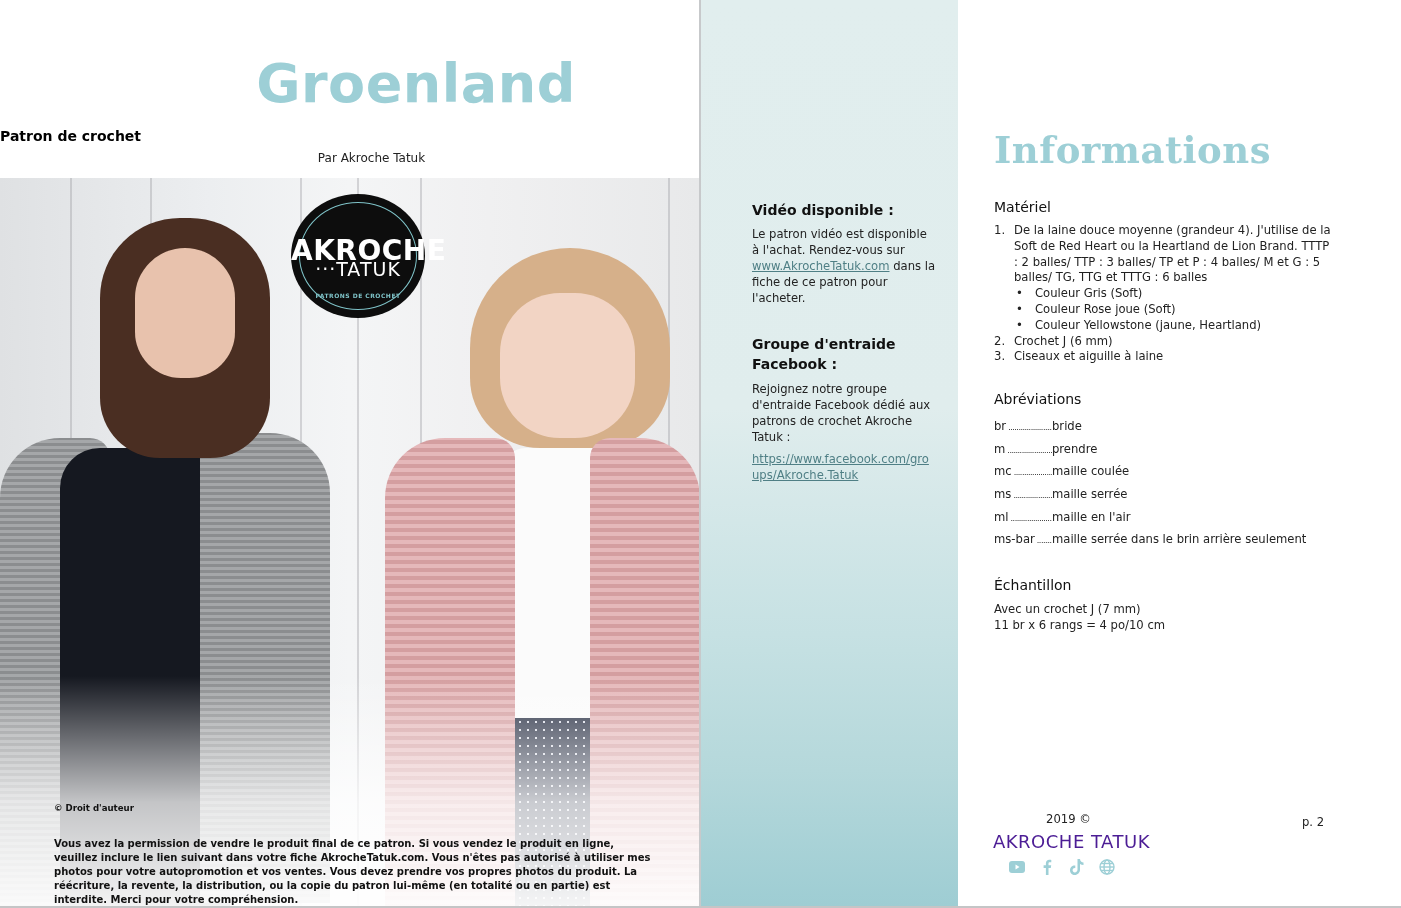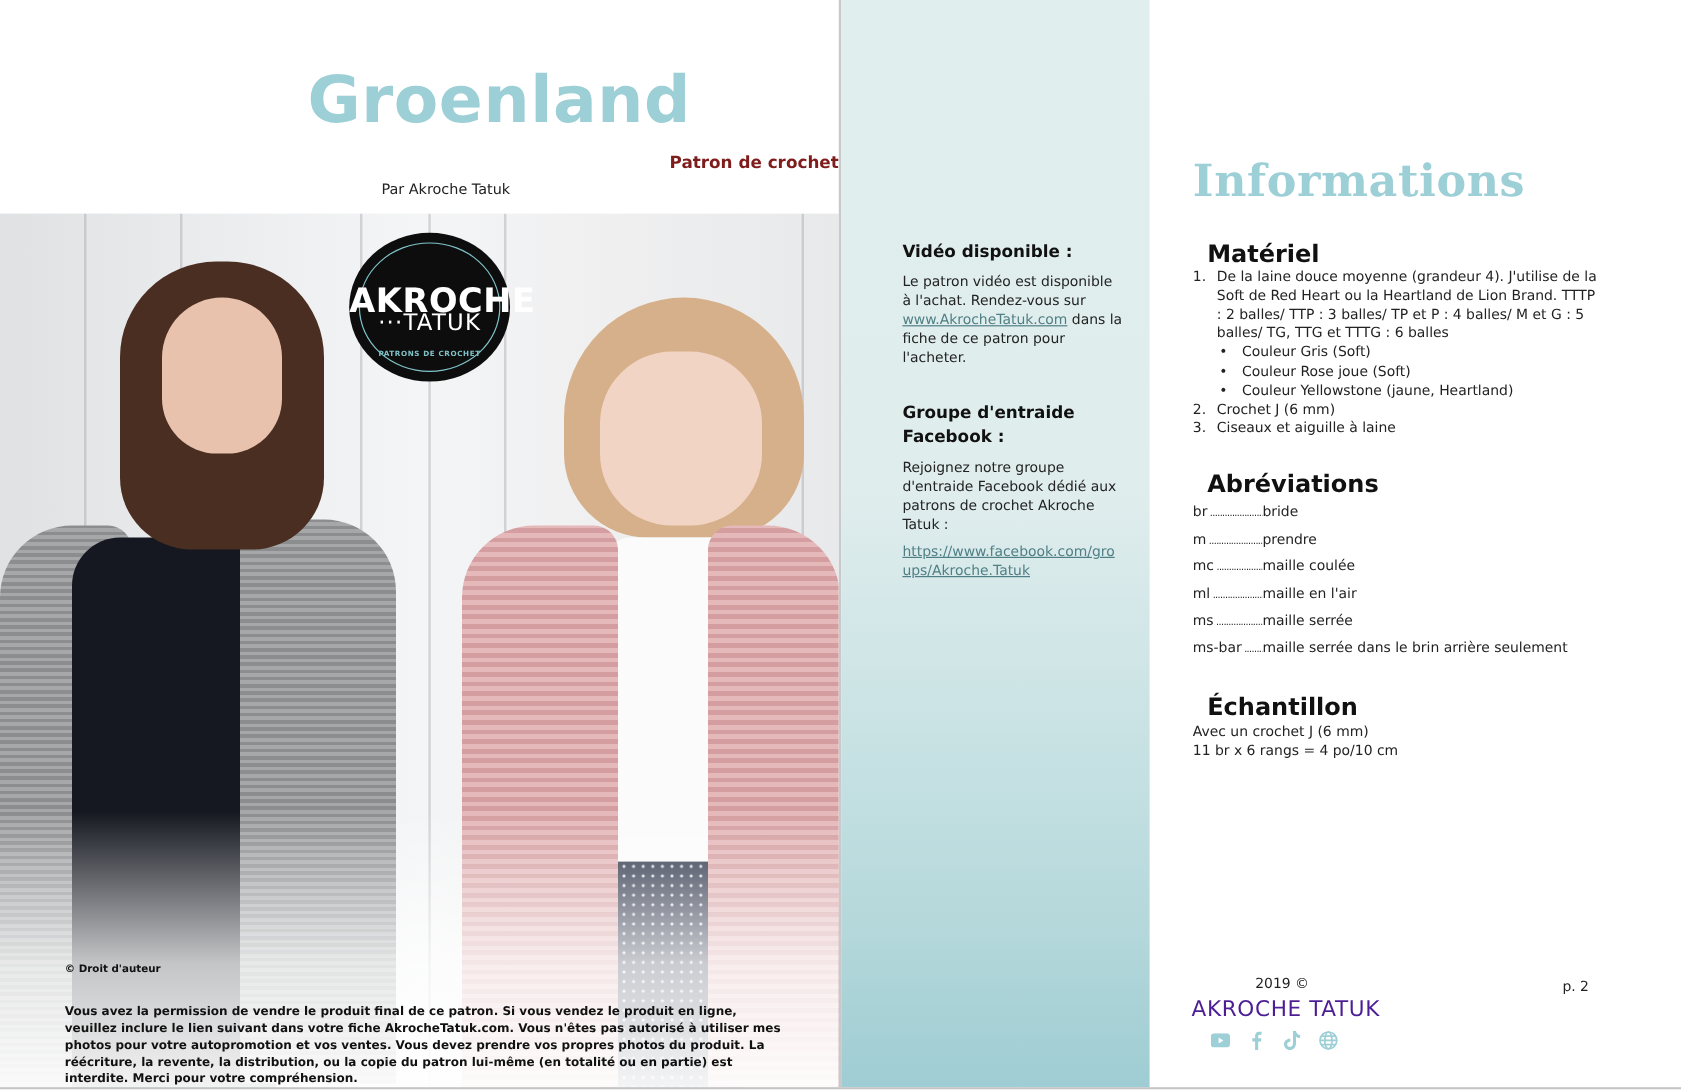--- a/index.html
+++ b/index.html
@@ -3,22 +3,22 @@
   <meta charset="utf-8">
   <style>
     * { box-sizing: border-box; margin: 0; padding: 0; }
     html, body { width: 1401px; height: 908px; overflow: hidden; background: #ffffff; }
     body { position: relative; font-family: "DejaVu Sans", "Liberation Sans", sans-serif; color: #1a1a1a; }
 
     
     .cover { position: absolute; left: 0; top: 0; width: 699px; height: 906px; background: #ffffff; overflow: hidden; }
     .cover-title { position: absolute; left: 0; width: 832px; top: 52px; text-align: center;
       font-family: "DejaVu Sans", sans-serif; font-weight: bold; font-size: 54px; color: #9dcfd6; letter-spacing: 0.5px; }
-    .cover-sub { position: absolute; left: 0; width: 699px; top: 128px; text-align: right;
-      font-weight: bold; font-size: 14px; color: #7f1d1d; }
+    .cover-sub { position: absolute; left: 0; width: 699px; top: 128px; text-align: left;
+      font-weight: bold; font-size: 14px; color: #000000; }
     .cover-by { position: absolute; left: 0; width: 699px; top: 151px; text-align: center; font-size: 12px; color: #222; padding-left: 44px; }
 
     .photo { position: absolute; left: 0; top: 178px; width: 699px; height: 728px; overflow: hidden;
       background: linear-gradient(90deg, #dfe1e3 0%, #eceef0 30%, #f4f5f6 50%, #f0f0f1 70%, #e8e9ea 100%); }
     .plank { position: absolute; top: 0; bottom: 0; width: 2px; background: rgba(150,150,155,0.35); }
     .person { position: absolute; }
     .hair-w { left: 100px; top: 40px; width: 170px; height: 240px; border-radius: 80px 80px 60px 60px; background: #4a2e22; }
     .face-w { left: 135px; top: 70px; width: 100px; height: 130px; border-radius: 50px 50px 46px 46px; background: #e8c2ad; }
     .top-w { left: 60px; top: 270px; width: 170px; height: 470px; background: #151820; border-radius: 40px 40px 0 0; }
     .cardi-w1 { left: 0; top: 260px; width: 110px; height: 470px; border-radius: 60px 20px 0 0;
@@ -52,21 +52,21 @@
     .divider { position: absolute; left: 699px; top: 0; width: 2px; height: 906px; background: #c7c9cb; }
     .teal { position: absolute; left: 701px; top: 0; width: 257px; height: 906px;
       background: linear-gradient(180deg, #e1eeee 0%, #e0eded 45%, #c6e1e3 70%, #b5d8db 85%, #9ecdd3 100%); }
     .teal-h { position: absolute; left: 51px; font-weight: bold; font-size: 14px; color: #111; line-height: 20px; }
     .teal-p { position: absolute; left: 51px; width: 185px; font-size: 11.6px; color: #222; line-height: 16px; }
     .teal-link { color: #4f7f85; text-decoration: underline; }
 
     
     .info-title { position: absolute; left: 994px; top: 128px; font-family: "DejaVu Serif", serif; font-weight: bold;
       font-size: 37px; color: #9dcfd6; letter-spacing: 0.5px; }
-    .sec-h { position: absolute; left: 994px; font-weight: bold; font-size: 20px; color: #111; margin-left: 12px; }
+    .sec-h { position: absolute; left: 994px; font-weight: normal; font-size: 14px; color: #111; }
     .mat-list { position: absolute; left: 994px; top: 223px; width: 340px; font-size: 11.6px; color: #222; line-height: 15.8px; }
     .mat-item { display: flex; }
     .mat-num { width: 20px; flex: none; }
     .bullets { list-style: none; margin-left: 20px; }
     .bullet { display: flex; }
     .bullet-dot { width: 21px; padding-left: 2px; flex: none; }
     .abbr { position: absolute; left: 994px; top: 415px; font-size: 11.6px; color: #222; }
     .abbr-row { display: flex; height: 22.6px; align-items: center; }
     .abbr-key { width: 58px; white-space: nowrap; overflow: hidden; }
     .abbr-key::after { content: " ........................................"; letter-spacing: -0.5px; font-size: 8px; }
@@ -174,36 +174,36 @@
       </div>
     <div class="abbr-row">
         <span class="abbr-key">m</span>
         <span class="abbr-val">prendre</span>
       </div>
     <div class="abbr-row">
         <span class="abbr-key">mc</span>
         <span class="abbr-val">maille coulée</span>
       </div>
     <div class="abbr-row">
+        <span class="abbr-key">ms</span>
+        <span class="abbr-val">maille serrée</span>
+      </div>
+    <div class="abbr-row">
         <span class="abbr-key">ml</span>
         <span class="abbr-val">maille en l'air</span>
       </div>
     <div class="abbr-row">
-        <span class="abbr-key">ms</span>
-        <span class="abbr-val">maille serrée</span>
-      </div>
-    <div class="abbr-row">
         <span class="abbr-key">ms-bar</span>
         <span class="abbr-val">maille serrée dans le brin arrière seulement</span>
       </div>
   </div>
 
   <div class="sec-h" style="top:577px">Échantillon</div>
   <div class="ech">
-    <div>Avec un crochet J (6 mm)</div>
+    <div>Avec un crochet J (7 mm)</div>
     <div>11 br x 6 rangs = 4 po/10 cm</div>
   </div>
 
   <div class="footer-year">2019 ©</div>
   <div class="footer-brand">AKROCHE TATUK</div>
   <div class="page-num">p. 2</div>
 
   <div class="socials">
     <a class="soc" href="#">
       <svg width="16" height="12" viewBox="0 0 16 12">

